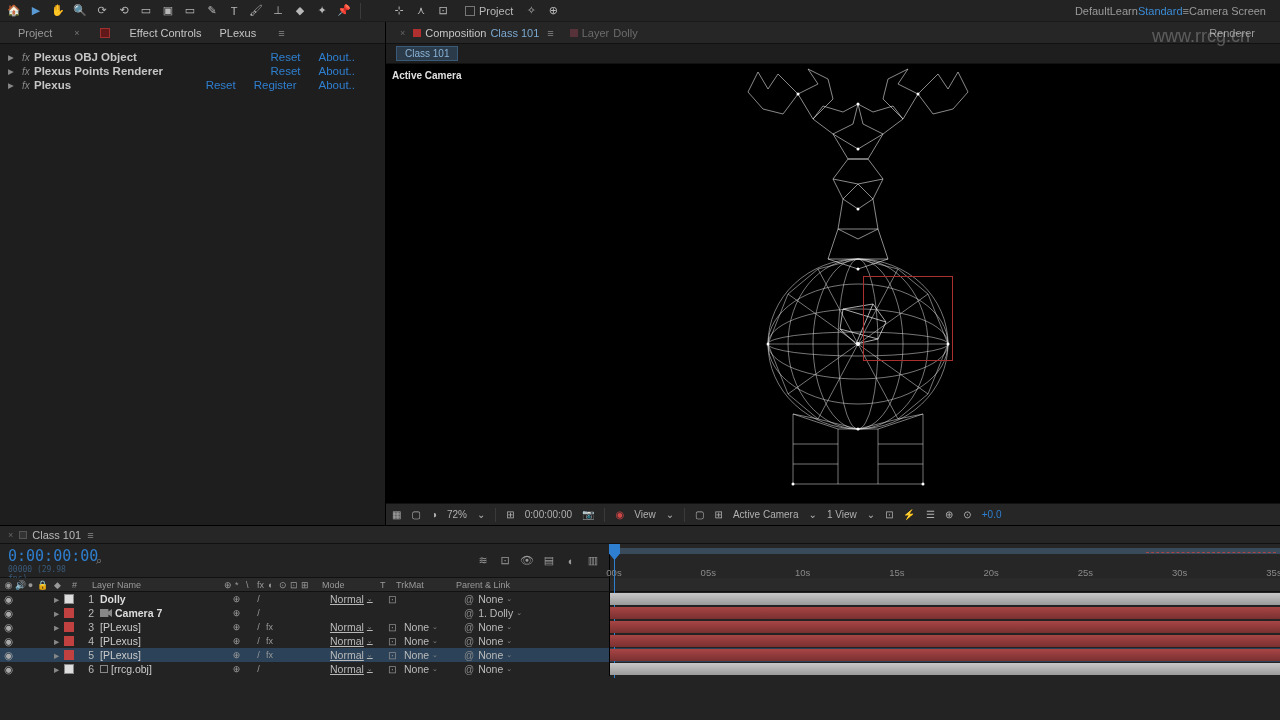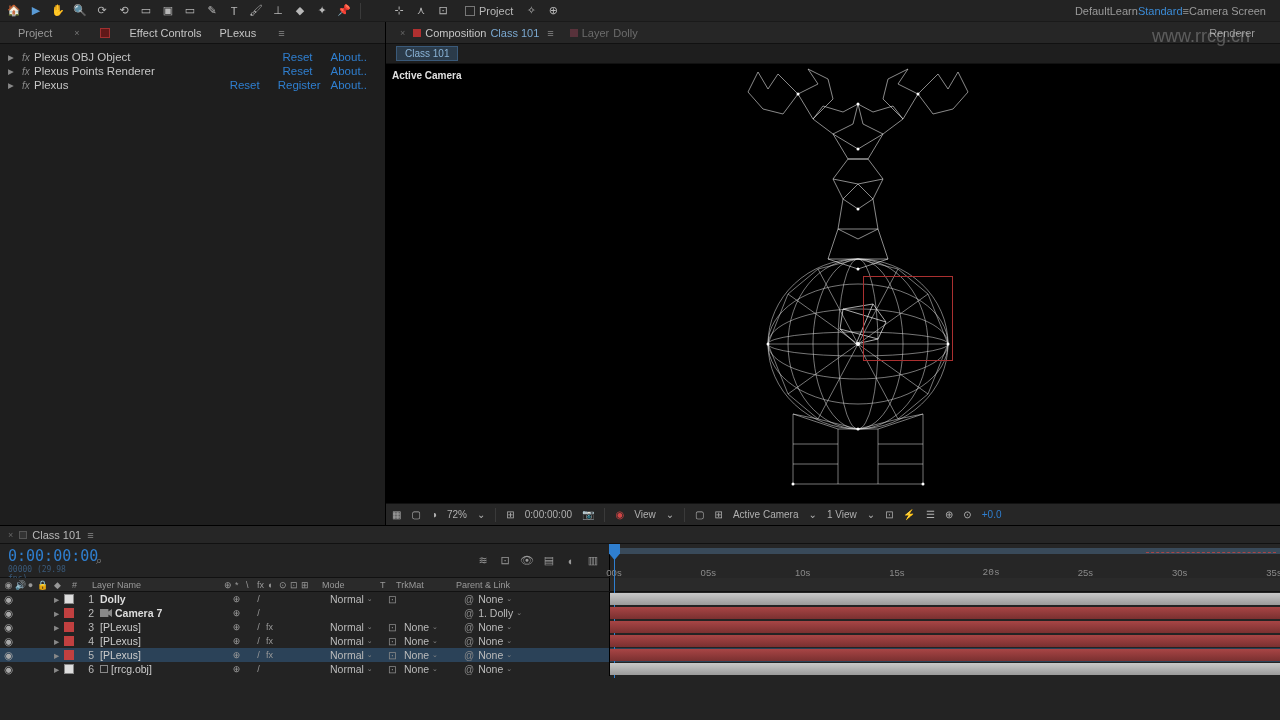--- a/index.html
+++ b/index.html
@@ -25,22 +25,22 @@
     .tab { padding: 0 10px; color: #9a9a9a; cursor: pointer; display: flex; align-items: center; gap: 16px; }
     .tab.active { color: #c5c5c5; }
     .tab .x { font-size: 9px; color: #777; margin-left: 6px; }
     .lockicon { width: 10px; height: 10px; border: 1px solid #a03030; background: #601818; margin-right: 4px; }
     .ec-menu { margin-left: 6px; color: #888; }
     .ec-content { padding: 6px 8px; font-size: 11.5px; }
     .ec-title { color: #bfbfbf; margin-bottom: 4px; }
     .ec-row { display: flex; align-items: center; height: 14px; }
     .ec-tw { width: 14px; color: #888; }
     .ec-fx { width: 12px; color: #888; font-style: italic; font-size: 10px; }
-    .ec-name { flex: 1; font-weight: normal; color: #c5c5c5; }
-    .ec-link { color: #2f7fd0; cursor: pointer; margin-right: 10px; }
+    .ec-name { flex: 1; font-weight: bold; color: #c5c5c5; }
+    .ec-link { color: #2f7fd0; cursor: pointer; margin-right: 22px; }
     .ec-link.r { margin-right: 18px; }
 
     
     .center-panel { flex: 1; display: flex; flex-direction: column; background: #000; }
     .comp-tabs { height: 22px; background: #262626; display: flex; align-items: center; padding-left: 6px; border-bottom: 1px solid #111; }
     .comp-tab { display: flex; align-items: center; gap: 4px; padding: 0 8px; color: #9a9a9a; cursor: pointer; }
     .comp-tab.active { color: #c5c5c5; }
     .sw-red { width: 8px; height: 8px; background: #b03030; }
     .sw-pink { width: 8px; height: 8px; background: #7a3a4a; }
     .comp-tab .xx { font-size: 9px; color: #666; margin-right: 4px; }
@@ -94,21 +94,21 @@
     .lbl-white { background: #ddd; border:1px solid #888; }
     .lbl-red { background: #c14040; }
     .lr-num { width: 14px; text-align: right; color: #bbb; padding-right: 2px; }
     .lr-name { flex: 0 0 136px; padding-left: 4px; color: #ddd; display:flex; align-items:center; gap:3px; }
     .lr-name .bold { font-weight: bold; }
     .lr-name .br { color: #ccc; }
     .cam-icon { width: 12px; height: 8px; background: #888; clip-path: polygon(0 0, 70% 0, 70% 30%, 100% 0, 100% 100%, 70% 70%, 70% 100%, 0 100%); }
     .cube-icon { width: 8px; height: 8px; border: 1px solid #888; }
     .lr-sw { width: 98px; display: flex; gap: 2px; color: #999; font-size: 9px; }
     .lr-sw span { width: 9px; text-align: center; }
-    .lr-mode { width: 58px; display:flex; align-items:center; }
+    .lr-mode { width: 58px; display:flex; align-items:center;text-decoration:underline; }
     .dd { display:flex; align-items:center; gap:3px; color:#bbb; }
     .dd .chev { font-size:7px; color:#888; }
     .lr-t { width: 16px; }
     .lr-trk { width: 60px; }
     .lr-par { flex: 1; display:flex; align-items:center; gap:4px; }
     .spiral { color:#888; font-size:10px; }
     
     .lr-right { flex: 1; position: relative; }
     .bar { position: absolute; top: 1px; bottom: 1px; }
     .bar-white { background: linear-gradient(#c8c8c8,#9a9a9a); }
@@ -340,21 +340,21 @@
       </div>
     </div>
     <div class="tl-right">
       <div class="ruler">
         <div class="ruler-top"></div>
         <div id="ticks">
             <div class="tick" style="left: 4px;">00s</div>
             <div class="tick" style="left: 98.2857px;">05s</div>
             <div class="tick" style="left: 192.571px;">10s</div>
             <div class="tick" style="left: 286.857px;">15s</div>
-            <div class="tick" style="left: 381.143px; font-family: Liberation Mono, monospace;">20s</div>
+            <div class="tick" style="left: 381.143px;">20s</div>
             <div class="tick" style="left: 475.429px;">25s</div>
             <div class="tick" style="left: 569.714px;">30s</div>
             <div class="tick" style="left: 664px;">35s</div>
           </div>
         <div class="playhead" style="left:4px">
           <div class="ph-head"></div>
         </div>
       </div>
     </div>
   </div>

